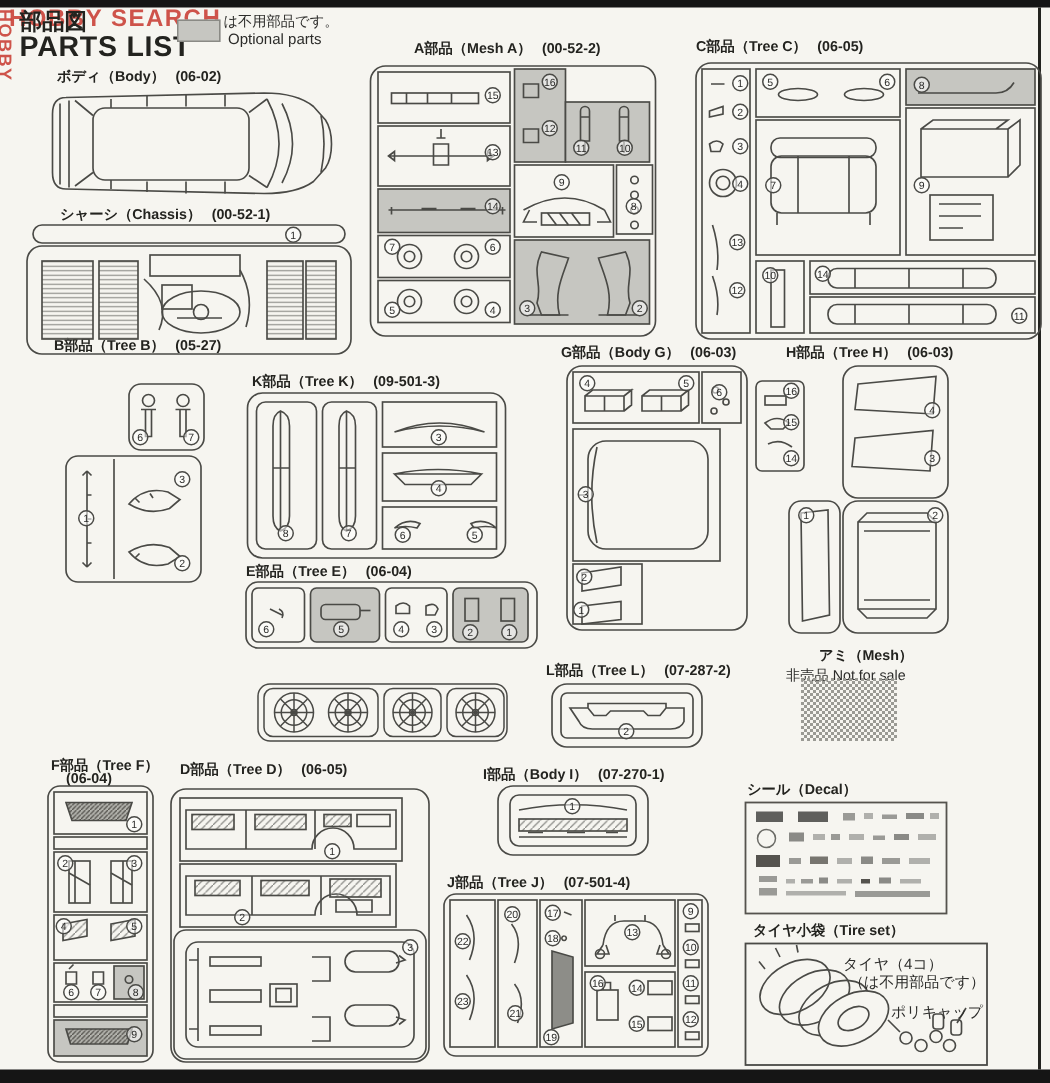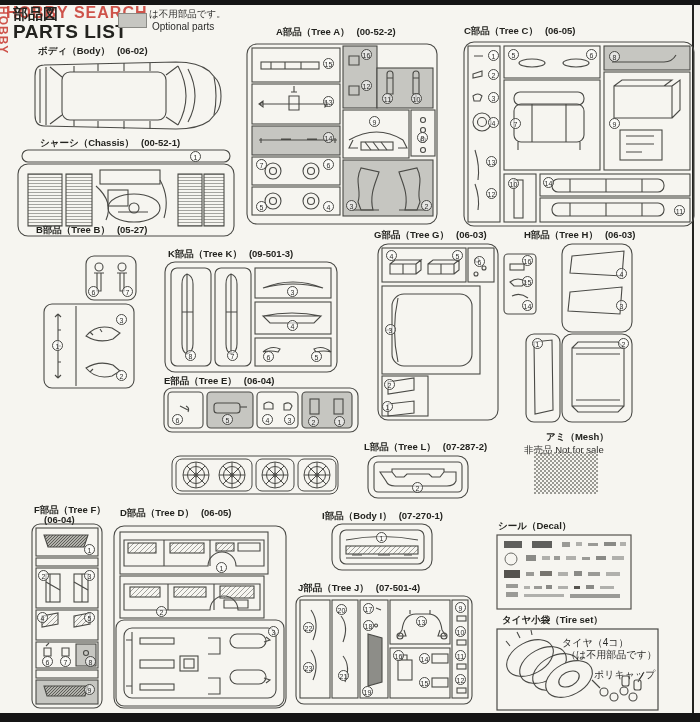--- a/index.html
+++ b/index.html
@@ -53,25 +53,25 @@
   <div class="wm" style="left:6px;top:4px;font-size:16px">HOBBY SEARCH</div>
   <div class="wm wm-side" style="left:10px;top:6px;font-size:12px">HOBBY</div>
   <div class="ttl-jp">部品図</div>
   <div class="ttl-en">PARTS LIST</div>
   <div class="opt-swatch"></div>
   <div class="opt-jp">は不用部品です。</div>
   <div class="opt-en">Optional parts</div>
 
   <div class="lbl" style="left:38px;top:45px"><span>ボディ（Body）</span><span class="code">(06-02)</span></div>
   <div class="lbl" style="left:40px;top:137px"><span>シャーシ（Chassis）</span><span class="code">(00-52-1)</span></div>
-  <div class="lbl" style="left:276px;top:26px"><span>A部品（Tree A）</span><span class="code">(00-52-2)</span></div>
+  <div class="lbl" style="left:276px;top:26px"><span>A部品（Mesh A）</span><span class="code">(00-52-2)</span></div>
   <div class="lbl" style="left:464px;top:25px"><span>C部品（Tree C）</span><span class="code">(06-05)</span></div>
   <div class="lbl" style="left:36px;top:224px"><span>B部品（Tree B）</span><span class="code">(05-27)</span></div>
   <div class="lbl" style="left:168px;top:248px"><span>K部品（Tree K）</span><span class="code">(09-501-3)</span></div>
-  <div class="lbl" style="left:374px;top:229px"><span>G部品（Tree G）</span><span class="code">(06-03)</span></div>
+  <div class="lbl" style="left:374px;top:229px"><span>G部品（Body G）</span><span class="code">(06-03)</span></div>
   <div class="lbl" style="left:524px;top:229px"><span>H部品（Tree H）</span><span class="code">(06-03)</span></div>
   <div class="lbl" style="left:164px;top:375px"><span>E部品（Tree E）</span><span class="code">(06-04)</span></div>
   <div class="lbl" style="left:364px;top:441px"><span>L部品（Tree L）</span><span class="code">(07-287-2)</span></div>
   <div class="lbl" style="left:546px;top:431px"><span>アミ（Mesh）</span></div>
   <div class="note" style="left:524px;top:444px;font-size:9.5px">非売品 Not for sale</div>
   <div class="lbl" style="left:34px;top:504px"><span>F部品（Tree F）</span></div>
   <div class="lbl" style="left:44px;top:514px"><span>(06-04)</span></div>
   <div class="lbl" style="left:120px;top:507px"><span>D部品（Tree D）</span><span class="code">(06-05)</span></div>
   <div class="lbl" style="left:322px;top:510px"><span>I部品（Body I）</span><span class="code">(07-270-1)</span></div>
   <div class="lbl" style="left:298px;top:582px"><span>J部品（Tree J）</span><span class="code">(07-501-4)</span></div>

